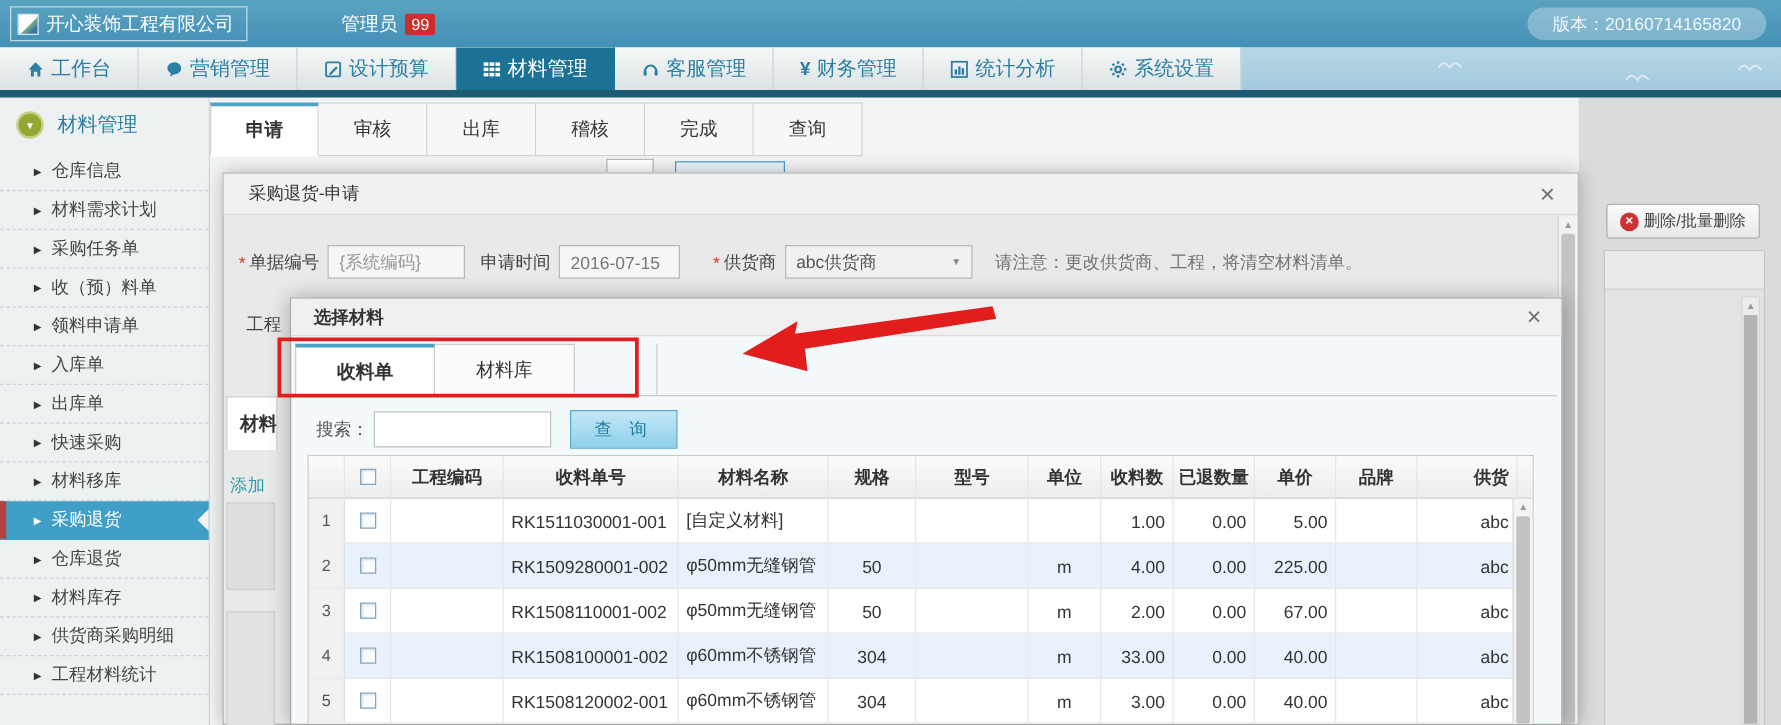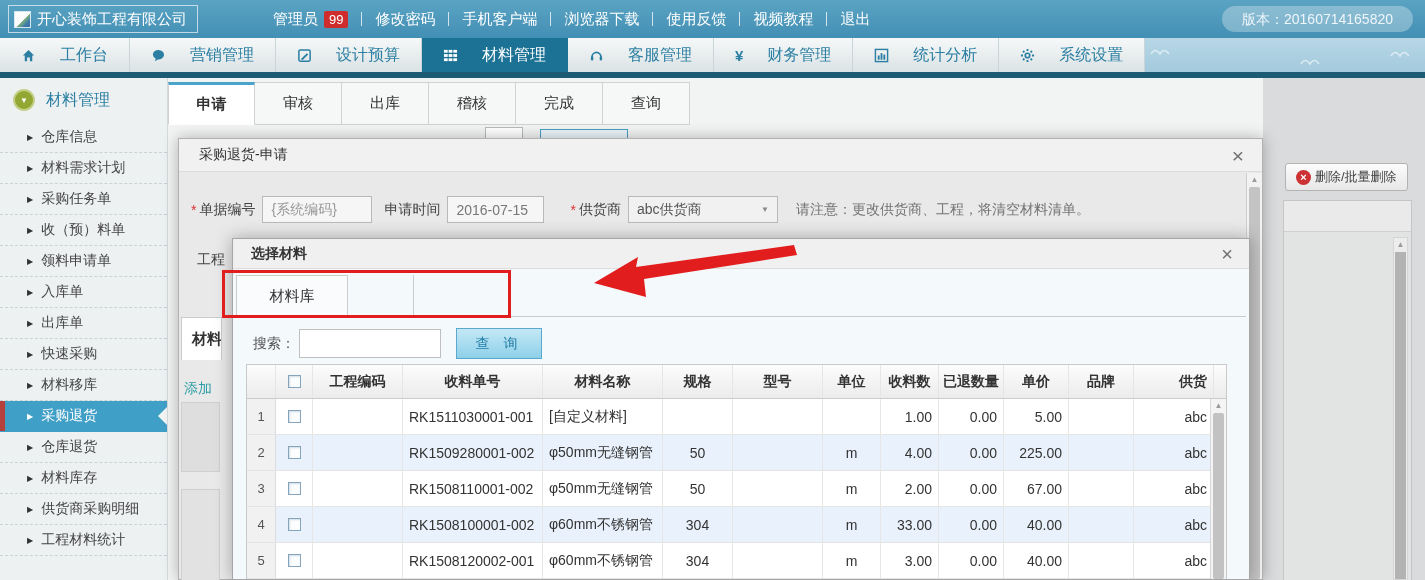--- a/index.html
+++ b/index.html
@@ -12,21 +12,21 @@
   .logo-ico{width:17px;height:17px;background:linear-gradient(135deg,#fdfdfd 55%,#7fb57f 55%,#3c76a8 80%);border:1px solid #d7e7ef}
   .topmenu{margin-left:62px;display:flex;align-items:center;font-size:15px}
   .tm-item{padding:0 13px;cursor:pointer;white-space:nowrap}
   .tm-sep{width:1px;height:14px;background:rgba(255,255,255,.75)}
   .badge{display:inline-block;background:#cf2d2d;border-radius:2px;padding:1px 5px;font-size:13px;margin-left:6px}
   .version{position:absolute;right:12px;top:6px;height:26px;line-height:26px;padding:0 20px;border-radius:13px;background:rgba(255,255,255,.30);color:#eef6fa;font-size:14px}
 
   
   .navbar{position:absolute;top:38px;left:0;right:0;height:34px;background:linear-gradient(#b7d7e6,#a3cadd);z-index:5}
   .nav-items{display:flex;height:34px;width:-moz-fit-content;width:fit-content;background:linear-gradient(#f6f8f8,#dbe3e5)}
-  .nav-item{display:flex;align-items:center;gap:24px;padding:0 21px;font-size:16px;color:#2c7fa3;border-right:1px solid #c9d5d9;cursor:pointer;white-space:nowrap}
+  .nav-item{display:flex;align-items:center;gap:5px;padding:0 21px;font-size:16px;color:#2c7fa3;border-right:1px solid #c9d5d9;cursor:pointer;white-space:nowrap}
   .nav-item.active{background:#1b7294;color:#fff;border-right-color:#1b7294}
   .nav-item svg{display:block}
   .yen{font-size:15px;font-weight:bold}
   .navstrip{position:absolute;top:72px;left:0;right:0;height:6px;background:#1d5a73;z-index:5}
   .bird{position:absolute;opacity:.55}
 
   
   .workspace{position:absolute;top:78px;left:0;right:0;bottom:0;background:#e9ebec}
   .content-bg{position:absolute;left:168px;top:0;right:162px;bottom:0;background:#f2f3f3}
   .right-zone{position:absolute;left:1263px;top:0;right:0;bottom:0;background:#d9dbdc}
@@ -114,34 +114,20 @@
 
 <div class="stage">
 
   <div class="topbar">
     <div class="logo">
       <span class="logo-ico"></span>
       <span>开心装饰工程有限公司</span>
     </div>
     <div class="topmenu">
       <span class="tm-item"><span>管理员</span><span class="badge">99</span></span>
-      <span id="topmenu-rest" style="display:flex;align-items:center">
-          <span class="tm-sep"></span>
-          <span class="tm-item">修改密码</span>
-          <span class="tm-sep"></span>
-          <span class="tm-item">手机客户端</span>
-          <span class="tm-sep"></span>
-          <span class="tm-item">浏览器下载</span>
-          <span class="tm-sep"></span>
-          <span class="tm-item">使用反馈</span>
-          <span class="tm-sep"></span>
-          <span class="tm-item">视频教程</span>
-          <span class="tm-sep"></span>
-          <span class="tm-item">退出</span>
-        </span>
     </div>
     <div class="version">版本：20160714165820</div>
   </div>
 
   <div class="navbar">
     <div class="nav-items" id="nav-items">
         <div class="nav-item">
           <span>
             <svg viewBox="0 0 16 16" width="15" height="15">
               <path fill="currentColor" d="M8 2 14 8h-2v6H9.5v-4h-3v4H4V8H2z"></path>
@@ -357,20 +343,21 @@
     <div class="mo-grey1"></div>
     <div class="mo-grey2"></div>
   </div>
 
   <div class="modal-inner">
     <div class="mi-title">
         <span>选择材料</span>
       </div>
     <span class="mi-close">×</span>
     <div class="mi-tabs" id="mi-tabs">
+        <div class="mi-tab active">收料单</div>
         <div class="mi-tab">材料库</div>
         <div class="mi-tab empty"></div>
       </div>
     <div class="mi-search">
       <span>搜索：</span>
       <input class="s-input" value="" style="">
       <span class="q-btn">查 询</span>
     </div>
     <div class="mi-table">
       <div class="t-head" id="tbl-head">

